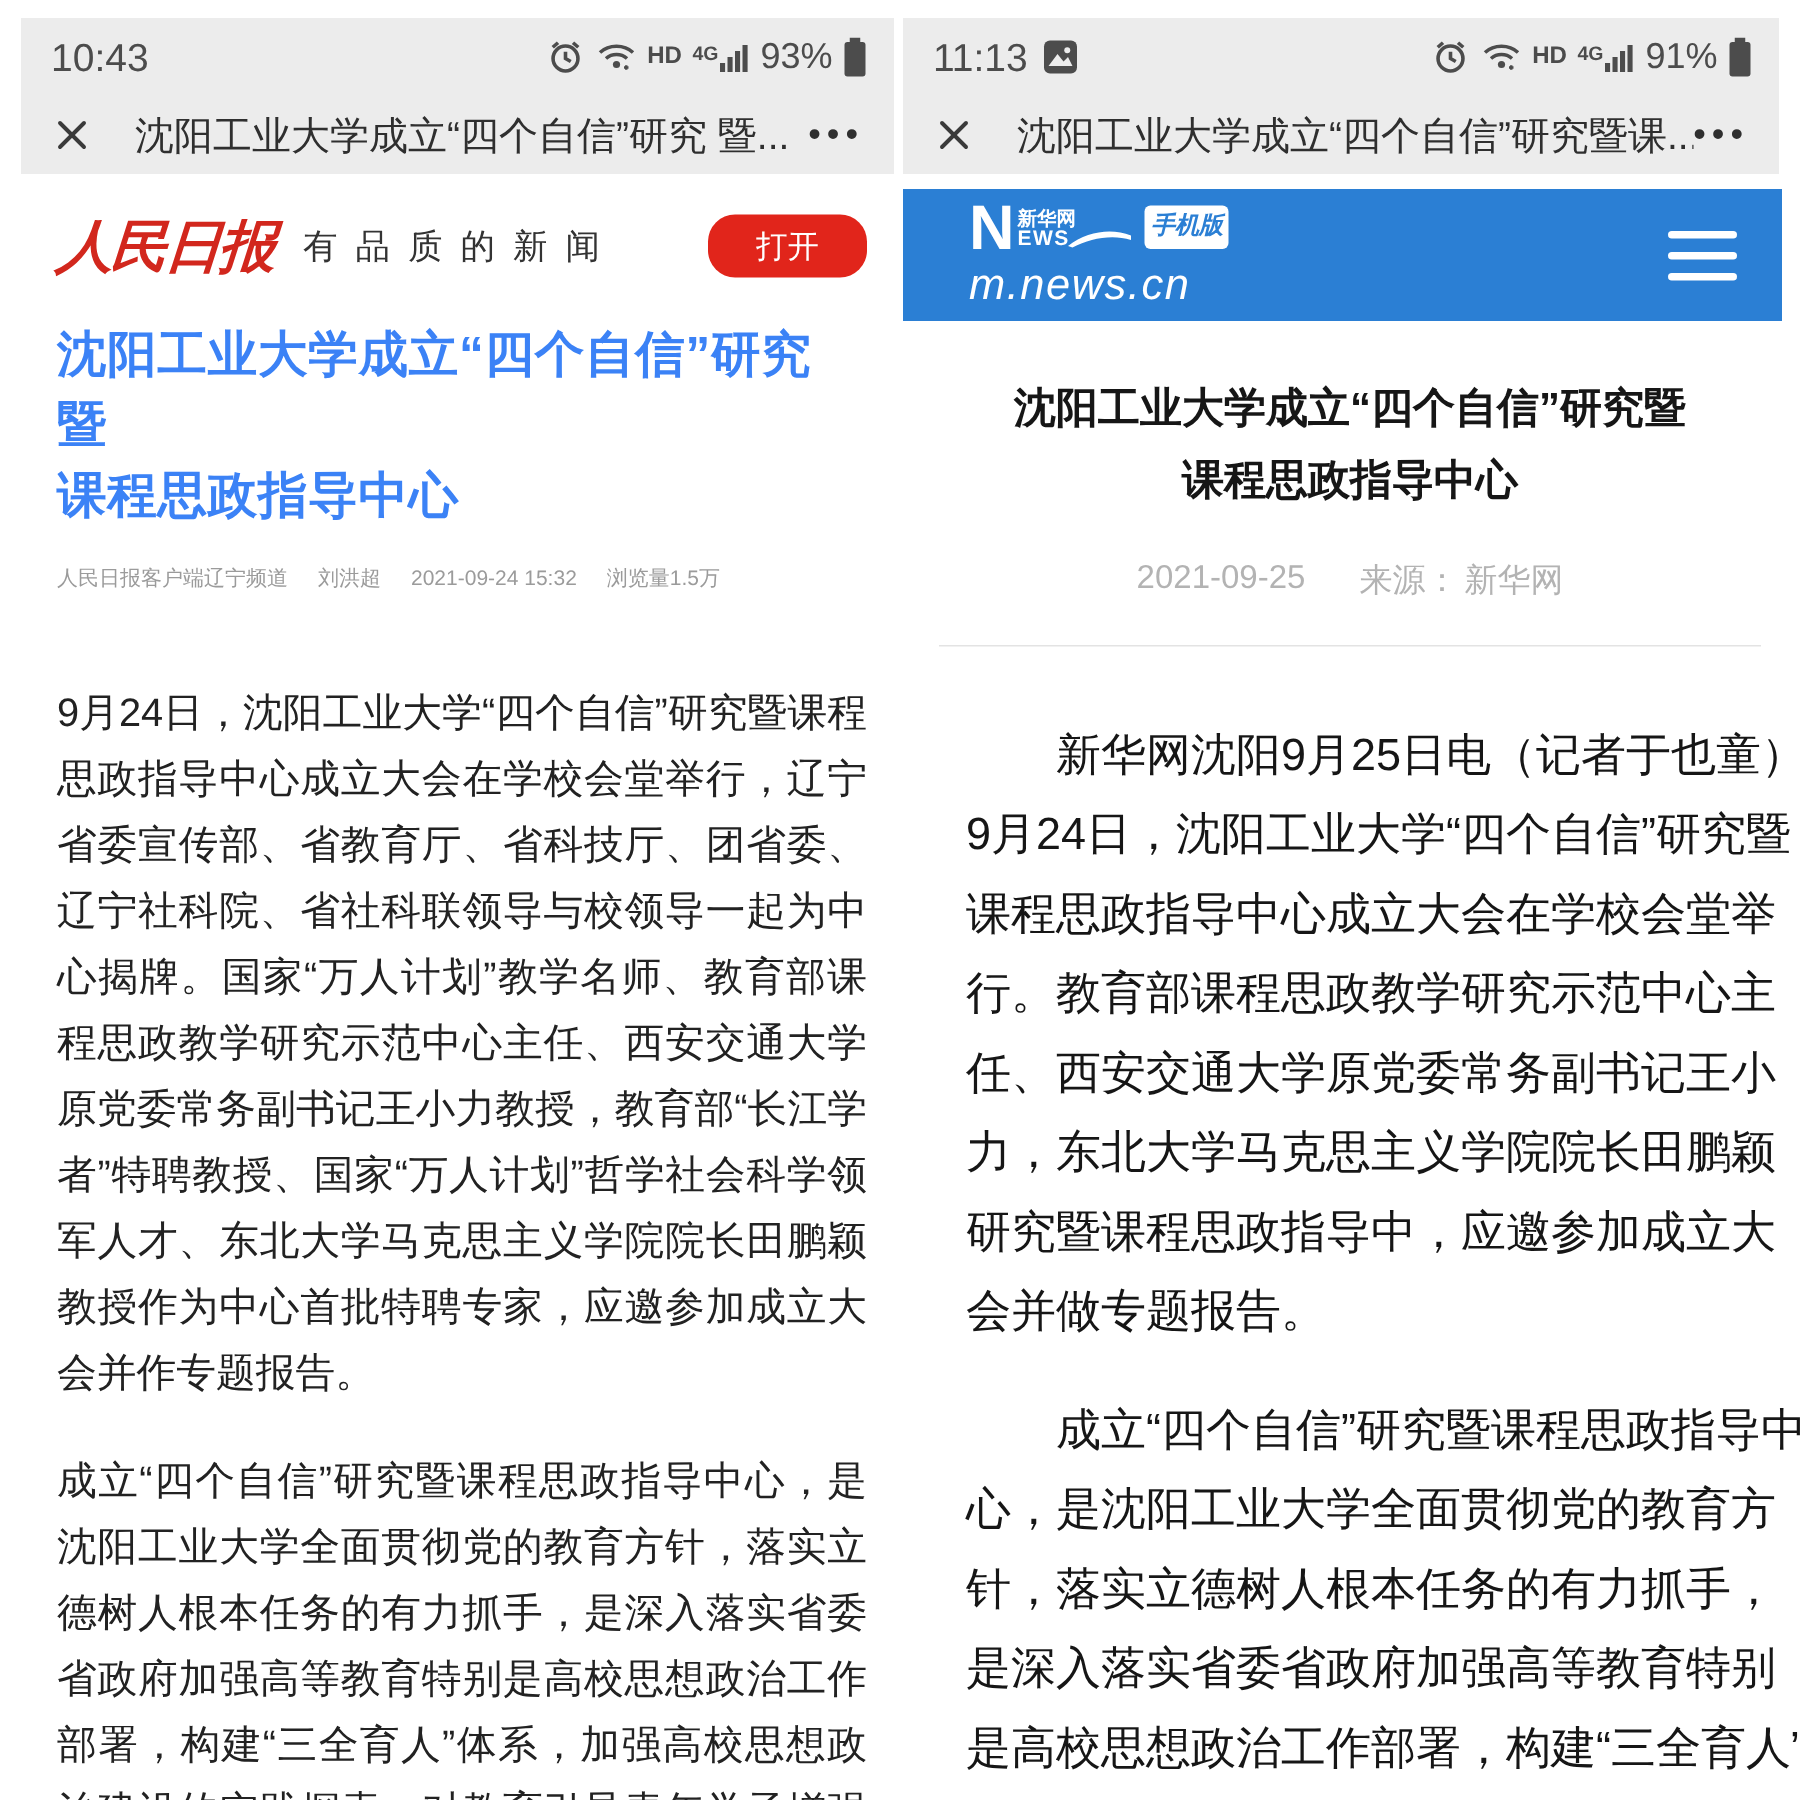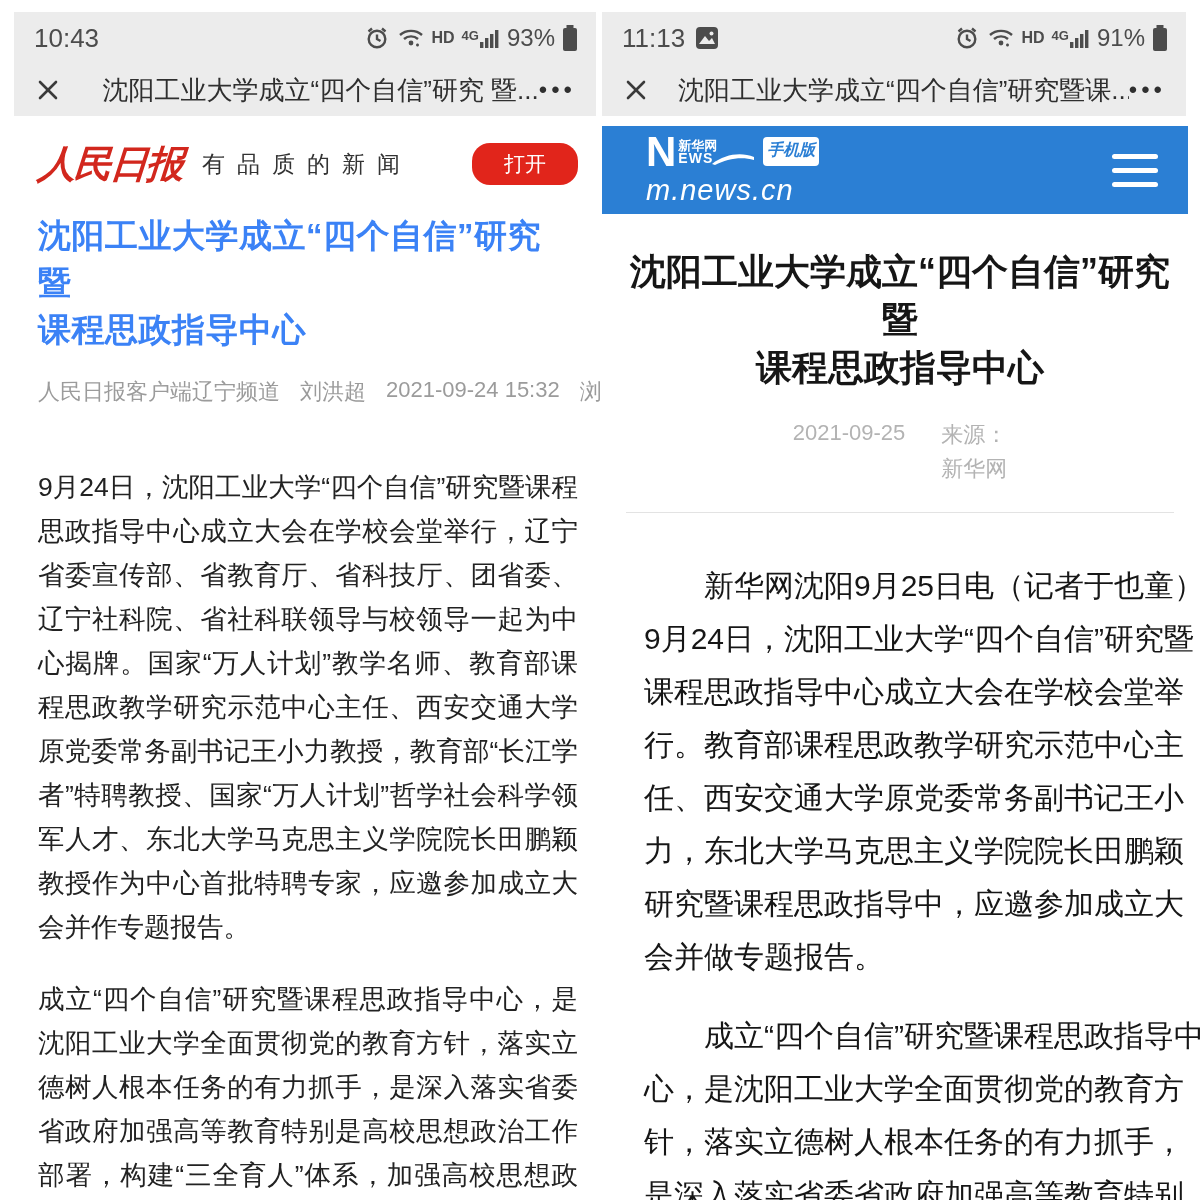--- a/index.html
+++ b/index.html
@@ -2,21 +2,21 @@
 <html><head>
 <meta charset="utf-8">
 <style>
   html,body { margin:0; padding:0; background:#fff; }
   .page { width:1200px; height:1200px; display:flex; background:#fff; overflow:hidden;
           font-family:"Liberation Sans", sans-serif; }
   .panel { width:600px; height:1200px; overflow:hidden; position:relative; box-sizing:border-box; background:#fff; }
 
   
   .chrome { background:#ececec; }
-  .panel.left  .chrome { margin:12px 4px 0 14px;text-align:right; }
+  .panel.left  .chrome { margin:12px 4px 0 14px; }
   .panel.right .chrome { margin:12px 14px 0 2px; }
   .statusrow { height:52px; display:flex; align-items:center; padding:0 18px 0 20px; color:#4c4c4c; }
   .time { font-size:26px; color:#4c4c4c; }
   .notif-icon { margin-left:10px; display:flex; align-items:center; }
   .sicons { margin-left:auto; display:flex; align-items:center; gap:7px; }
   .hd { font-size:16px; font-weight:bold; color:#4c4c4c; }
   .netwrap { display:flex; align-items:flex-end; }
   .g4 { font-size:13px; font-weight:bold; transform:translateY(-6px); margin-right:1px; }
   .pct { font-size:24px; color:#4c4c4c; }
   .browrow { height:52px; display:flex; align-items:center; padding:0 20px; }
@@ -25,21 +25,21 @@
 
   
   .lcontent { padding:0 22px 0 38px; }
   .masthead { margin-top:24px; display:flex; align-items:center; height:48px; }
   .pd-logo { font-family:"DejaVu Serif", serif; font-weight:bold; font-style:italic;
              font-size:38px; color:#d2271d; transform:skewX(-4deg); letter-spacing:-2px; white-space:nowrap; }
   .tagline { margin-left:20px; font-size:23px; color:#333; letter-spacing:12px; font-weight:500; white-space:nowrap; }
   .open-btn { margin-left:auto; min-width:106px; height:42px; background:#e1251b; color:#fff;
               font-size:21px; border:none; border-radius:18px; font-family:"Liberation Sans", sans-serif; cursor:pointer; }
   .ltitle { margin:24px 0 0; font-size:33px; line-height:47px; color:#3b82f6; font-weight:700; letter-spacing:.5px; }
-  .byline { margin-top:24px; font-size:22px; color:#9b9b9b; display:flex; gap:20px; white-space:nowrap; }
+  .byline { margin-top:24px; font-size:14px; color:#9b9b9b; display:flex; gap:20px; white-space:nowrap; }
 
   .bline { white-space:nowrap; text-align:justify; text-align-last:justify; }
   .bline.short { text-align-last:left; }
 
   .lbody { margin-top:58px; font-size:26.5px; color:#222; }
   .lbody .bline { line-height:44px; height:44px; }
   .lbody .para + .para { margin-top:28px; }
 
   
   .bluebar { margin:10px 12px 0 2px; height:88px; background:#2b7fd4; display:flex; align-items:center;
@@ -50,23 +50,23 @@
   .ncol { display:flex; flex-direction:column; color:#fff; font-weight:bold; margin-left:2px; }
   .ncol .site { font-size:13px; line-height:13px; }
   .ncol .ews  { font-size:14px; line-height:13px; letter-spacing:1px; }
   .swoosh { margin:14px 0 0 -6px; }
   .badge { background:#fff; color:#2b7fd4; font-size:16px; font-weight:bold; font-style:italic;
            padding:3px 4px 5px; border-radius:4px; margin-left:8px; white-space:nowrap; }
   .domain { font-size:29px; color:#fff; font-style:italic; margin-top:4px; letter-spacing:1px; }
   .burger { margin-left:auto; display:flex; flex-direction:column; gap:9px; cursor:pointer; }
   .burger span { width:46px; height:5px; background:#fff; border-radius:3px; }
 
-  .rtitle { margin:34px 22px 12px; text-align:center; font-size:36px; line-height:48px; font-weight:700; color:#161616; }
+  .rtitle { margin:34px 22px 12px; text-align:center; font-size:28px; line-height:48px; font-weight:700; color:#161616; }
   .datesrc { margin-top:28px; display:flex; justify-content:center; gap:36px; font-size:22px; color:#b3b3b3; }
-  .srcwrap { display:flex; gap:4px;flex-direction:column; }
+  .srcwrap { display:flex; gap:4px; }
   .divider { margin:28px 26px 0; border-bottom:1px solid #e3e3e3; height:0; }
   .rbody { margin-top:46px; padding:0 44px; font-size:30px; color:#161616; }
   .rbody .bline { line-height:53px; height:53px; }
   .rbody .para + .para { margin-top:26px; }
 
   svg { display:block; }
 </style>
 </head>
 <body>
 

